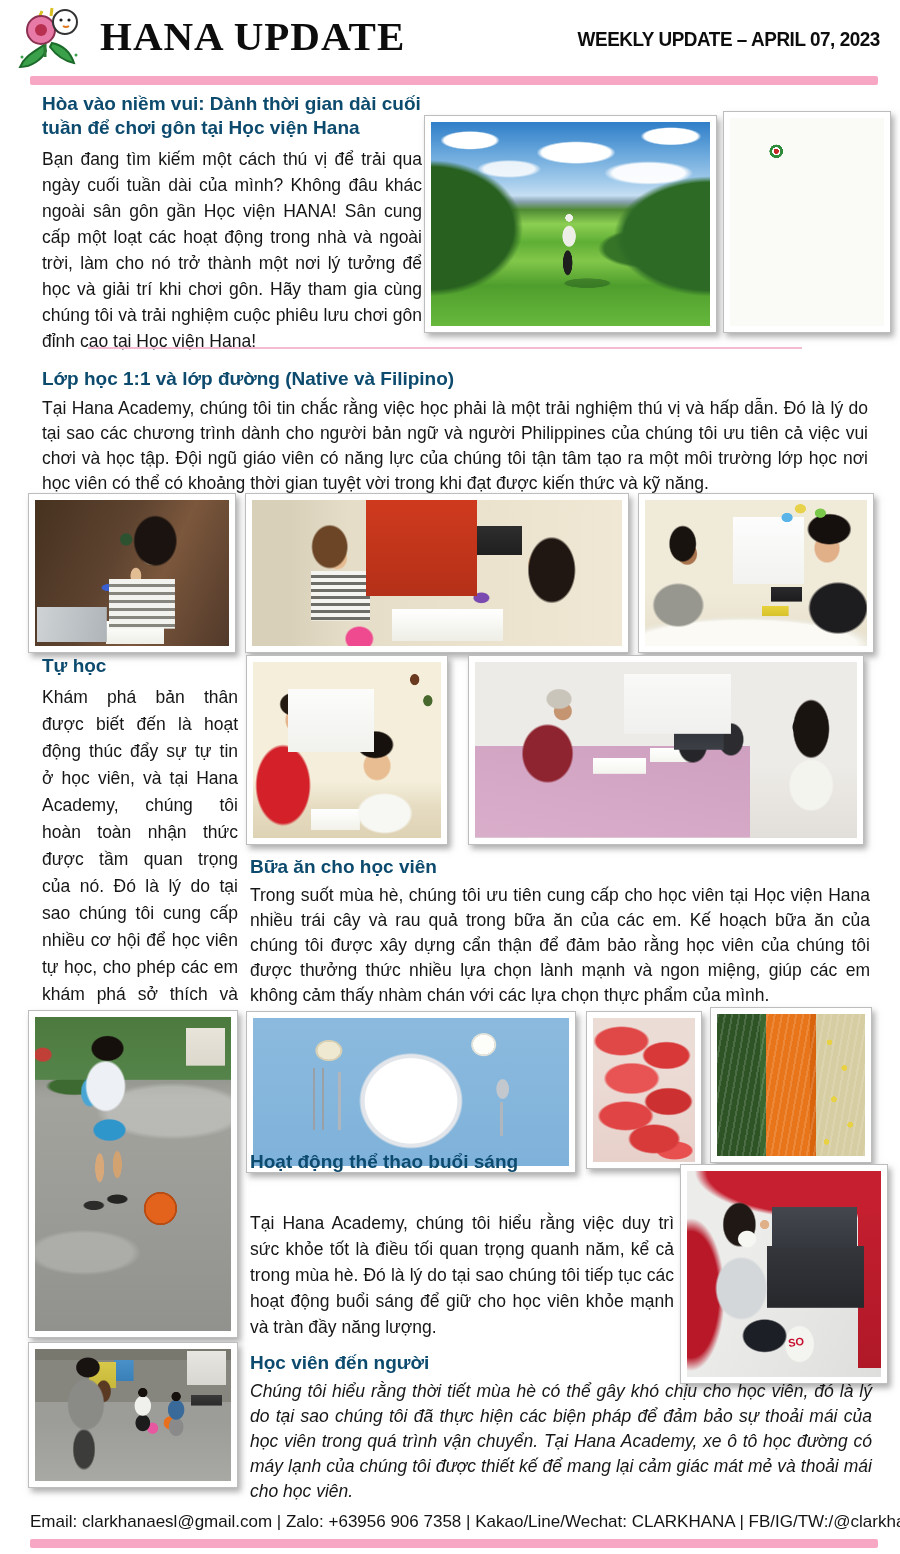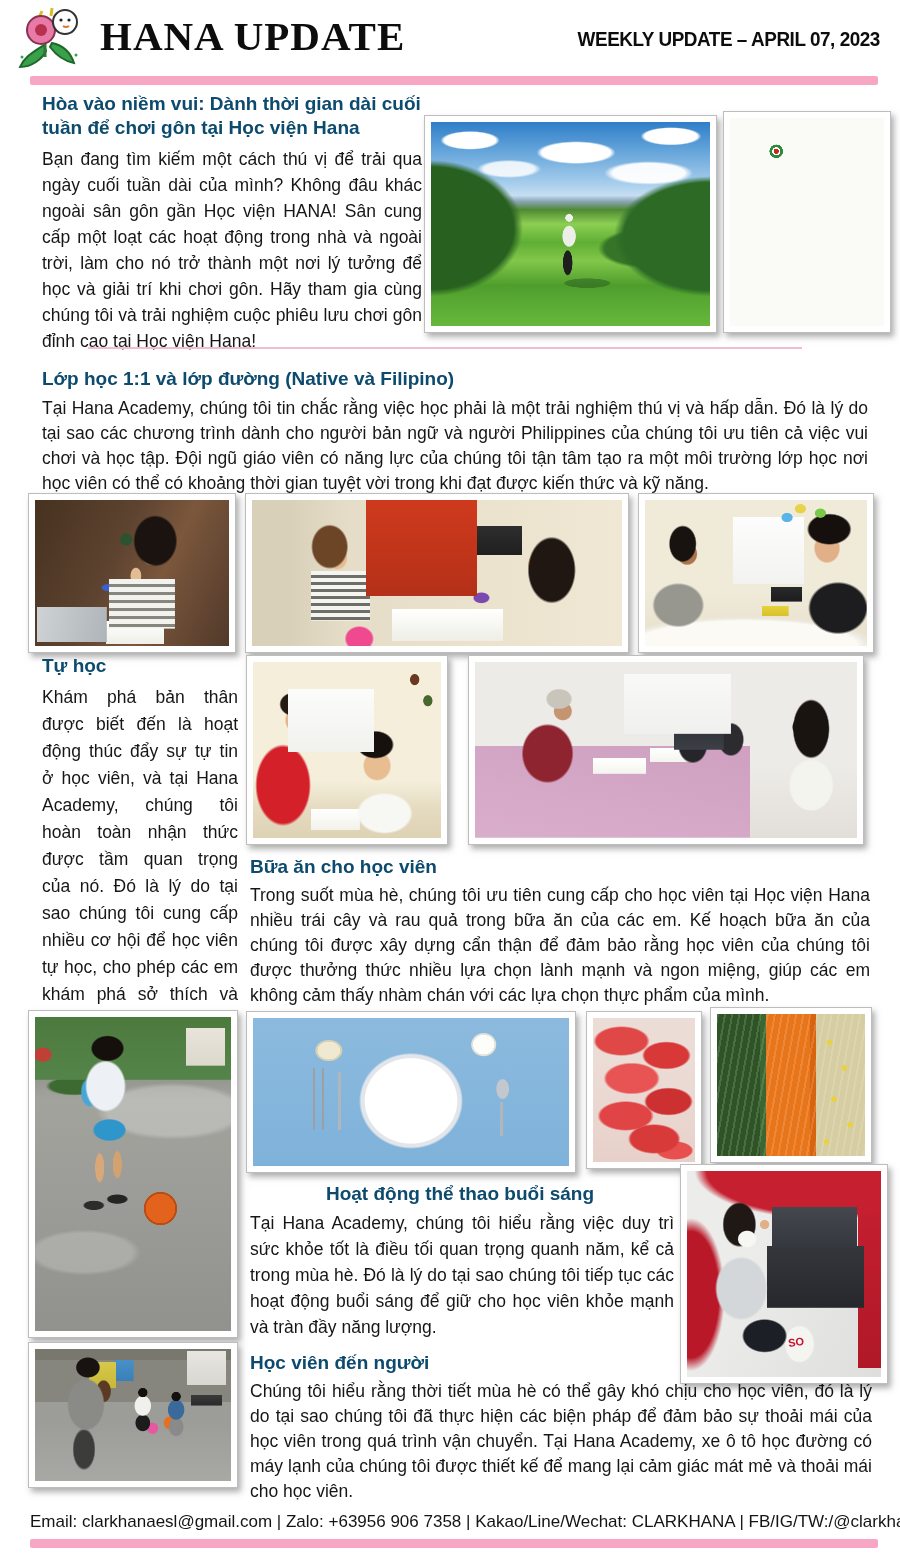--- a/index.html
+++ b/index.html
@@ -305,35 +305,35 @@
       </div>
     <div class="frame f-veg">
         <div class="pic ph-veg"></div>
       </div>
   </div>
 
   <div>
     <div class="frame f-ball">
         <div class="pic ph-ball"></div>
       </div>
-    <div class="h" style="left:250px;top:1182px;width:420px;text-align:center;">Hoạt động thể thao buổi sáng</div>
+    <div class="h" style="left:250px;top:1150px;width:420px;">Hoạt động thể thao buổi sáng</div>
     <div class="p" style="left:250px;top:1210px;width:424px;">Tại Hana Academy, chúng tôi hiểu rằng việc duy trì sức khỏe tốt là điều tối quan trọng quanh năm, kể cả trong mùa hè. Đó là lý do tại sao chúng tôi tiếp tục các hoạt động buổi sáng để giữ cho học viên khỏe mạnh và tràn đầy năng lượng.</div>
     <div class="frame f-car">
       <div class="pic ph-car">
         <span class="bag-text">SO</span>
       </div>
     </div>
   </div>
 
   <div>
     <div class="frame f-kids">
         <div class="pic ph-kids"></div>
       </div>
     <div class="h" style="left:250px;top:1351px;width:400px;">Học viên đến người</div>
-    <div class="p wide" style="left:250px;top:1379px;width:622px;">Chúng tôi hiểu rằng thời tiết mùa hè có thể gây khó chịu cho học viên, đó là lý do tại sao chúng tôi đã thực hiện các biện pháp để đảm bảo sự thoải mái của học viên trong quá trình vận chuyển. Tại Hana Academy, xe ô tô học đường có máy lạnh của chúng tôi được thiết kế để mang lại cảm giác mát mẻ và thoải mái cho học viên.</div>
+    <div class="p wide" style="left:250px;top:1379px;width:622px;font-style:italic;">Chúng tôi hiểu rằng thời tiết mùa hè có thể gây khó chịu cho học viên, đó là lý do tại sao chúng tôi đã thực hiện các biện pháp để đảm bảo sự thoải mái của học viên trong quá trình vận chuyển. Tại Hana Academy, xe ô tô học đường có máy lạnh của chúng tôi được thiết kế để mang lại cảm giác mát mẻ và thoải mái cho học viên.</div>
   </div>
 
   <div>
     <div class="footer-contact">Email: clarkhanaesl@gmail.com | Zalo: +63956 906 7358 | Kakao/Line/Wechat: CLARKHANA | FB/IG/TW:/@clarkhanaesl</div>
     <div class="bar bottom"></div>
   </div>
 
 </div>
 
 </body></html>

